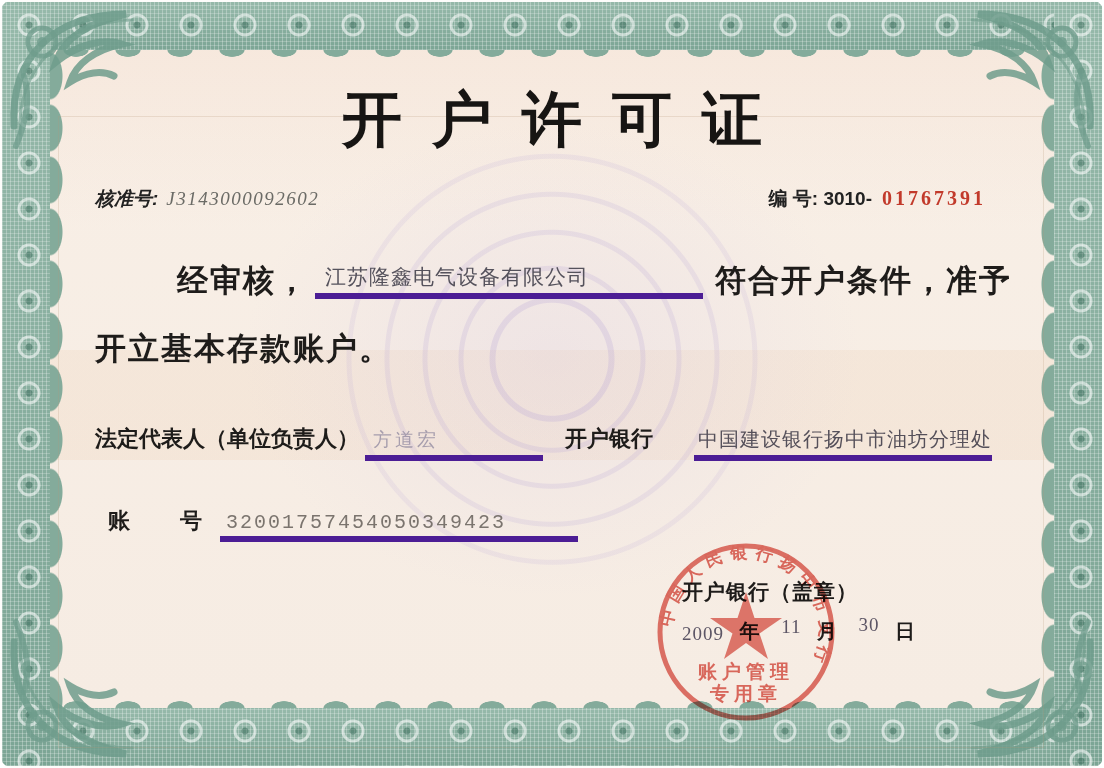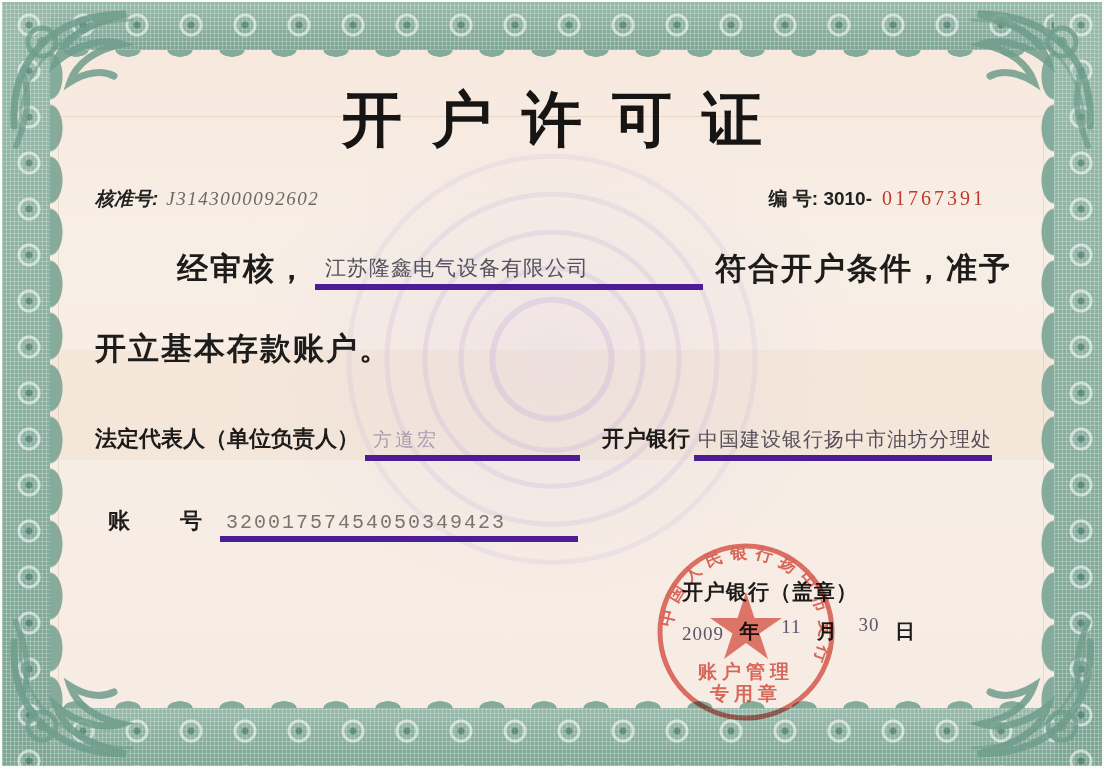--- a/index.html
+++ b/index.html
@@ -1,19 +1,20 @@
 <!DOCTYPE html>
 <html><head>
 <meta charset="utf-8">
 <style>
   html,body{margin:0;padding:0;background:#ffffff;}
   .cert{
     position:relative;width:1104px;height:768px;overflow:hidden;
     background:#fdfdfb;
     font-family:"Liberation Sans","DejaVu Sans",sans-serif;
+    border-radius:14px;
   }
   
   .band{
     position:absolute;
     background-image:
       radial-gradient(circle at 50% 50%, rgba(255,255,255,0) 8px, rgba(255,255,255,.55) 9px, rgba(255,255,255,.55) 11px, rgba(255,255,255,0) 12px),
       radial-gradient(circle at 50% 50%, rgba(22,78,60,.38) 0 3px, rgba(0,0,0,0) 4px),
       repeating-linear-gradient(90deg, rgba(255,255,255,.28) 0 1px, rgba(0,0,0,0) 1px 4px),
       repeating-linear-gradient(0deg, rgba(255,255,255,.22) 0 1px, rgba(0,0,0,0) 1px 4px),
       linear-gradient(#96b9aa,#7ca595);
@@ -69,36 +70,36 @@
     letter-spacing:30px;text-indent:30px;
   }
   .row-numbers{position:absolute;top:186px;left:95px;right:118px;
     display:flex;justify-content:space-between;align-items:baseline;}
   .lbl{color:#222;font-weight:bold;}
   .approval{font-size:19px;color:#2a2a2a;font-weight:bold;font-style:italic;}
   .approval .num{font-family:"Liberation Serif","DejaVu Serif",serif;font-weight:normal;
     color:#6b6b66;font-size:19px;letter-spacing:1.5px;margin-left:8px;}
   .serial{font-size:19px;color:#2a2a2a;}
   .serial .num{font-family:"Liberation Serif","DejaVu Serif",serif;
-    color:#c23a2b;font-weight:normal;font-size:20px;letter-spacing:3px;margin-left:10px;}
-  .para1{position:absolute;top:248px;left:95px;right:92px;
-    display:flex;align-items:flex-end;}
+    color:#c23a2b;font-weight:bold;font-size:20px;letter-spacing:3px;margin-left:10px;}
+  .para1{position:absolute;top:260px;left:95px;right:92px;
+    display:flex;align-items:center;}
   .big{font-size:31px;font-weight:bold;color:#1e1c1a;letter-spacing:2px;white-space:nowrap;}
   .blank{border-bottom:6px solid #4c1d95;text-align:left;white-space:nowrap;}
   .company-blank{width:400px;margin:0 12px 0 6px;padding:0 4px 2px 10px;}
   .company-name{font-family:"Liberation Serif","DejaVu Serif",serif;
     font-size:21px;color:#55525c;letter-spacing:1px;}
   .para2{position:absolute;top:328px;left:95px;}
   .row-rep{position:absolute;top:424px;left:95px;right:112px;
     display:flex;align-items:baseline;}
   .mid{font-size:22px;font-weight:bold;color:#1e1c1a;white-space:nowrap;}
   .rep-blank{width:216px;margin-left:6px;padding:0 0 2px 8px;}
   .rep-name{font-family:"Liberation Serif","DejaVu Serif",serif;
     font-size:19px;color:#9b93a6;letter-spacing:3px;opacity:.85;}
-  .bank-wrap{margin-left:22px;display:flex;align-items:baseline;flex:1;}
+  .bank-wrap{margin-left:22px;display:flex;align-items:baseline;flex:1;gap:37px;}
   .bank-blank{flex:1;margin-left:4px;padding:0 0 2px 4px;}
   .bank-name{font-family:"Liberation Serif","DejaVu Serif",serif;
     font-size:20px;color:#55505a;letter-spacing:1px;}
   .row-acct{position:absolute;top:506px;left:108px;display:flex;align-items:baseline;justify-content:center;}
   .acct-label{letter-spacing:14px;}
   .acct-blank{width:352px;margin-left:4px;padding:0 0 2px 6px;}
   .acct-num{font-family:Liberation Mono, monospace;
     font-size:20px;color:#6e6862;letter-spacing:2px;opacity:.9;}
   .issuer{position:absolute;left:682px;top:578px;width:310px;}
   .issuer-label{font-size:21px;font-weight:bold;color:#1e1c1a;letter-spacing:1px;}

